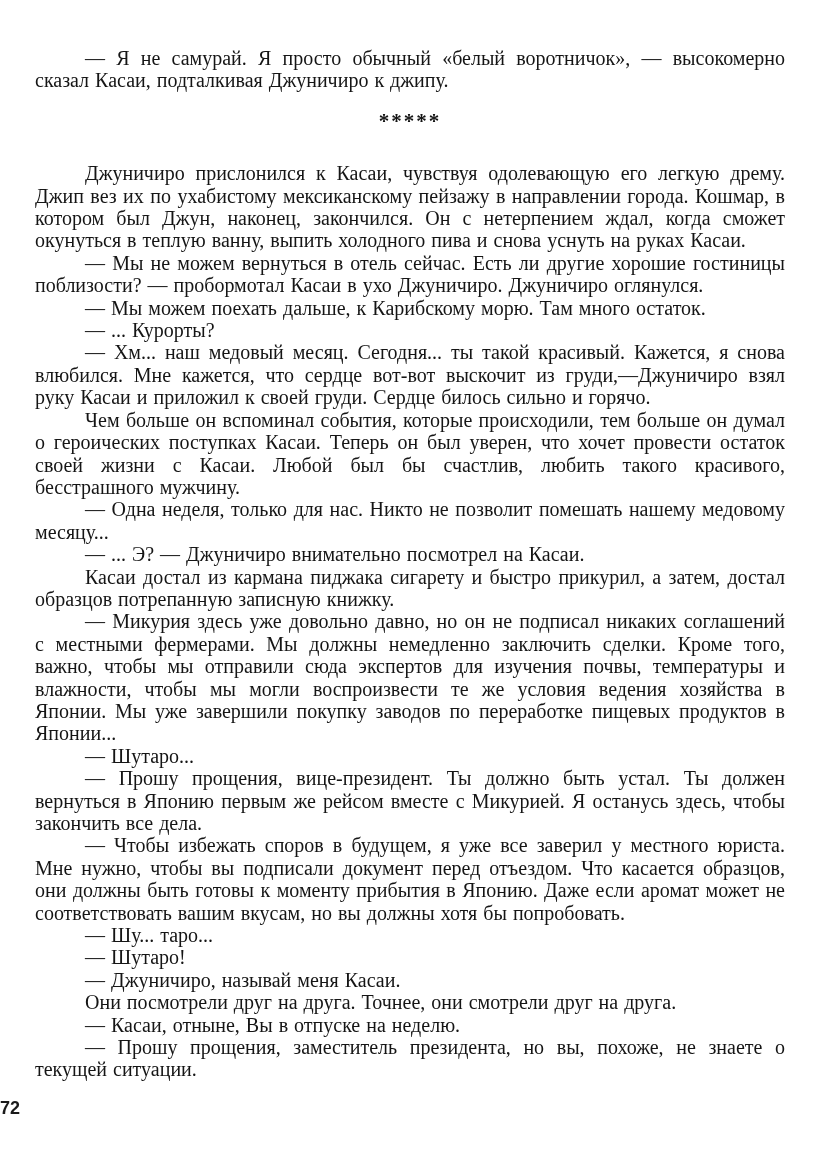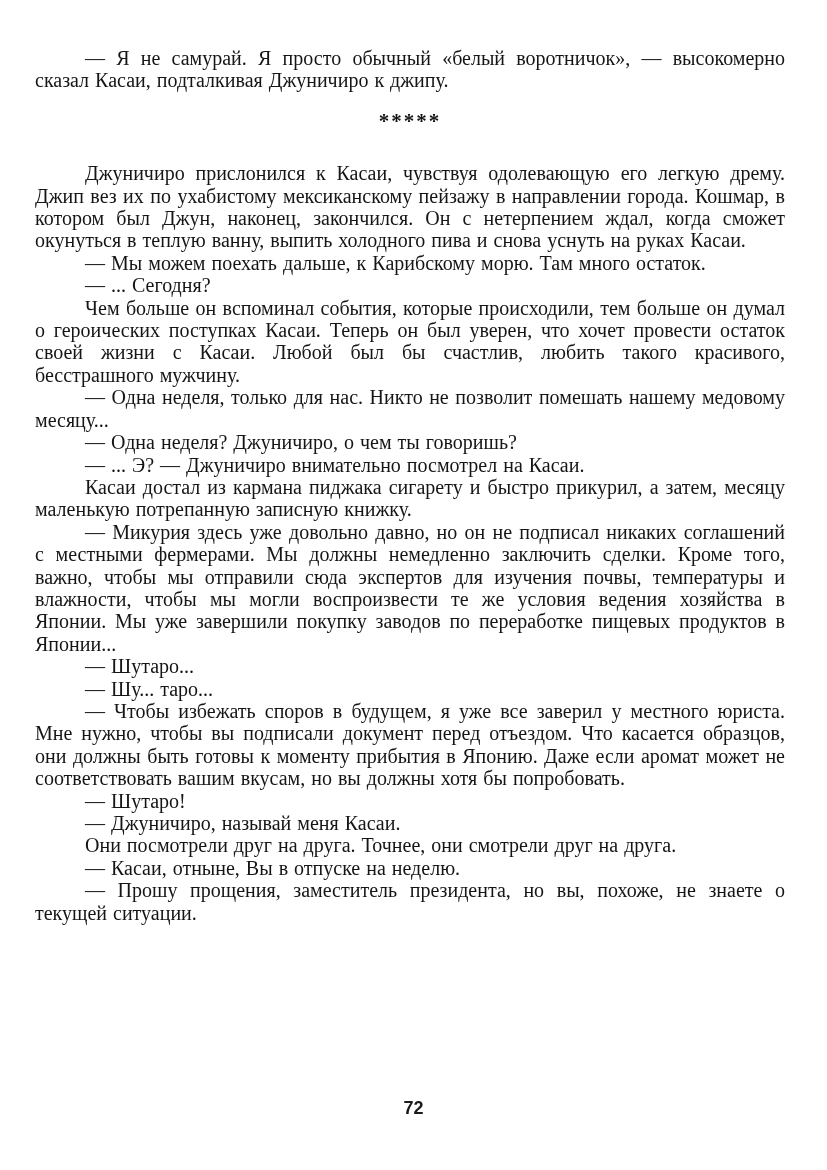--- a/index.html
+++ b/index.html
@@ -37,49 +37,51 @@
     font-weight: bold;
     text-align: center;
     letter-spacing: 2px;
     margin: 18px 0 30px 0;
   }
   .page-number {
     position: absolute;
     left: 0;
     right: 0;
     bottom: 51px;
-    text-align: center;
+    text-align: left;
     font-family: "Liberation Sans", sans-serif;
     font-size: 18px;
     font-weight: bold;
     color: #1a1a1a;
   }
 </style>
 </head>
 <body>
 
 <div class="page">
   <div class="content">
     <div>
         <p class="para">— Я не самурай. Я просто обычный «белый воротничок», — высокомерно сказал Касаи, подталкивая Джуничиро к джипу.</p>
       </div>
     <div class="separator">*****</div>
     <div>
         <p class="para">Джуничиро прислонился к Касаи, чувствуя одолевающую его легкую дрему. Джип вез их по ухабистому мексиканскому пейзажу в направлении города. Кошмар, в котором был Джун, наконец, закончился. Он с нетерпением ждал, когда сможет окунуться в теплую ванну, выпить холодного пива и снова уснуть на руках Касаи.</p>
+        <p class="para">— Мы не можем вернуться в отель сейчас. Есть ли другие хорошие гостиницы поблизости? — пробормотал Касаи в ухо Джуничиро. Джуничиро оглянулся.</p>
         <p class="para">— Мы можем поехать дальше, к Карибскому морю. Там много остаток.</p>
-        <p class="para">— ... Сегодня?</p>
+        <p class="para">— ... Курорты?</p>
+        <p class="para">— Хм... наш медовый месяц. Сегодня... ты такой красивый. Кажется, я снова влюбился. Мне кажется, что сердце вот-вот выскочит из груди,—Джуничиро взял руку Касаи и приложил к своей груди. Сердце билось сильно и горячо.</p>
         <p class="para">Чем больше он вспоминал события, которые происходили, тем больше он думал о героических поступках Касаи. Теперь он был уверен, что хочет провести остаток своей жизни с Касаи. Любой был бы счастлив, любить такого красивого, бесстрашного мужчину.</p>
         <p class="para">— Одна неделя, только для нас. Никто не позволит помешать нашему медовому месяцу...</p>
-        <p class="para">— Одна неделя? Джуничиро, о чем ты говоришь?</p>
         <p class="para">— ... Э? — Джуничиро внимательно посмотрел на Касаи.</p>
-        <p class="para">Касаи достал из кармана пиджака сигарету и быстро прикурил, а затем, месяцу маленькую потрепанную записную книжку.</p>
+        <p class="para">Касаи достал из кармана пиджака сигарету и быстро прикурил, а затем, достал образцов потрепанную записную книжку.</p>
         <p class="para">— Микурия здесь уже довольно давно, но он не подписал никаких соглашений с местными фермерами. Мы должны немедленно заключить сделки. Кроме того, важно, чтобы мы отправили сюда экспертов для изучения почвы, температуры и влажности, чтобы мы могли воспроизвести те же условия ведения хозяйства в Японии. Мы уже завершили покупку заводов по переработке пищевых продуктов в Японии...</p>
         <p class="para">— Шутаро...</p>
+        <p class="para">— Прошу прощения, вице-президент. Ты должно быть устал. Ты должен вернуться в Японию первым же рейсом вместе с Микурией. Я останусь здесь, чтобы закончить все дела.</p>
+        <p class="para">— Чтобы избежать споров в будущем, я уже все заверил у местного юриста. Мне нужно, чтобы вы подписали документ перед отъездом. Что касается образцов, они должны быть готовы к моменту прибытия в Японию. Даже если аромат может не соответствовать вашим вкусам, но вы должны хотя бы попробовать.</p>
         <p class="para">— Шу... таро...</p>
-        <p class="para">— Чтобы избежать споров в будущем, я уже все заверил у местного юриста. Мне нужно, чтобы вы подписали документ перед отъездом. Что касается образцов, они должны быть готовы к моменту прибытия в Японию. Даже если аромат может не соответствовать вашим вкусам, но вы должны хотя бы попробовать.</p>
         <p class="para">— Шутаро!</p>
         <p class="para">— Джуничиро, называй меня Касаи.</p>
         <p class="para">Они посмотрели друг на друга. Точнее, они смотрели друг на друга.</p>
         <p class="para">— Касаи, отныне, Вы в отпуске на неделю.</p>
         <p class="para">— Прошу прощения, заместитель президента, но вы, похоже, не знаете о текущей ситуации.</p>
       </div>
   </div>
   <div class="page-number">72</div>
 </div>
 

